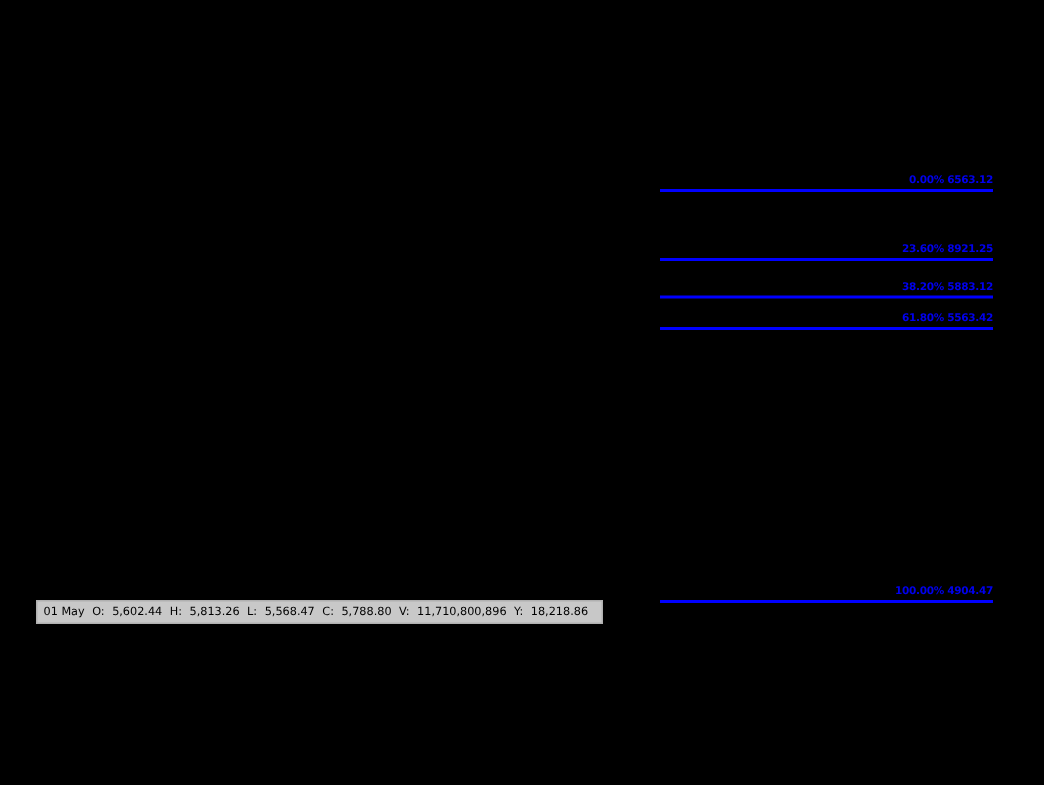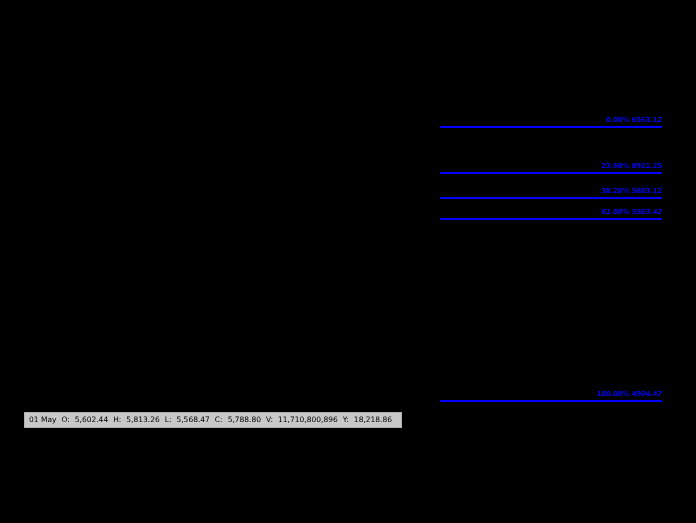--- a/index.html
+++ b/index.html
@@ -34,21 +34,21 @@
     font-size: 7px;
     font-weight: bold;
     font-family: "DejaVu Sans", sans-serif;
     white-space: nowrap;
     right: 34px;
     letter-spacing: -0.2px;
   }
   .ohlc-box {
     position: absolute;
     left: 24px;
-    top: 412px;
+    top: 400px;
     background: #c8c8c8;
     color: #000000;
     font-size: 7.5px;
     font-family: "DejaVu Sans", sans-serif;
     padding: 2px 4px 2px 4px;
     white-space: nowrap;
     border: 1px solid #b0b0b0;
     line-height: 10px;
   }
   .ohlc-box span {
@@ -63,21 +63,21 @@
   <div class="fib-line" style="top:126px;"></div>
   <div class="fib-label" style="top:116px;">0.00% 6563.12</div>
 
   <div class="fib-line" style="top:172px;"></div>
   <div class="fib-label" style="top:162px;">23.60% 8921.25</div>
 
   <div class="fib-line" style="top:197px;"></div>
   <div class="fib-label" style="top:187px;margin-left:15px;">38.20% 5883.12</div>
 
   <div class="fib-line" style="top:218px;"></div>
-  <div class="fib-label" style="top:208px;font-style:italic;">61.80% 5563.42</div>
+  <div class="fib-label" style="top:208px;">61.80% 5563.42</div>
 
   <div class="fib-line" style="top:400px;"></div>
   <div class="fib-label" style="top:390px;">100.00% 4904.47</div>
 
   <div class="ohlc-box">
     <span>01 May</span><span>O:</span><span>5,602.44</span><span>H:</span><span>5,813.26</span><span>L:</span><span>5,568.47</span><span>C:</span><span>5,788.80</span><span>V:</span><span>11,710,800,896</span><span>Y:</span><span>18,218.86</span>
   </div>
 
 </div>
 

